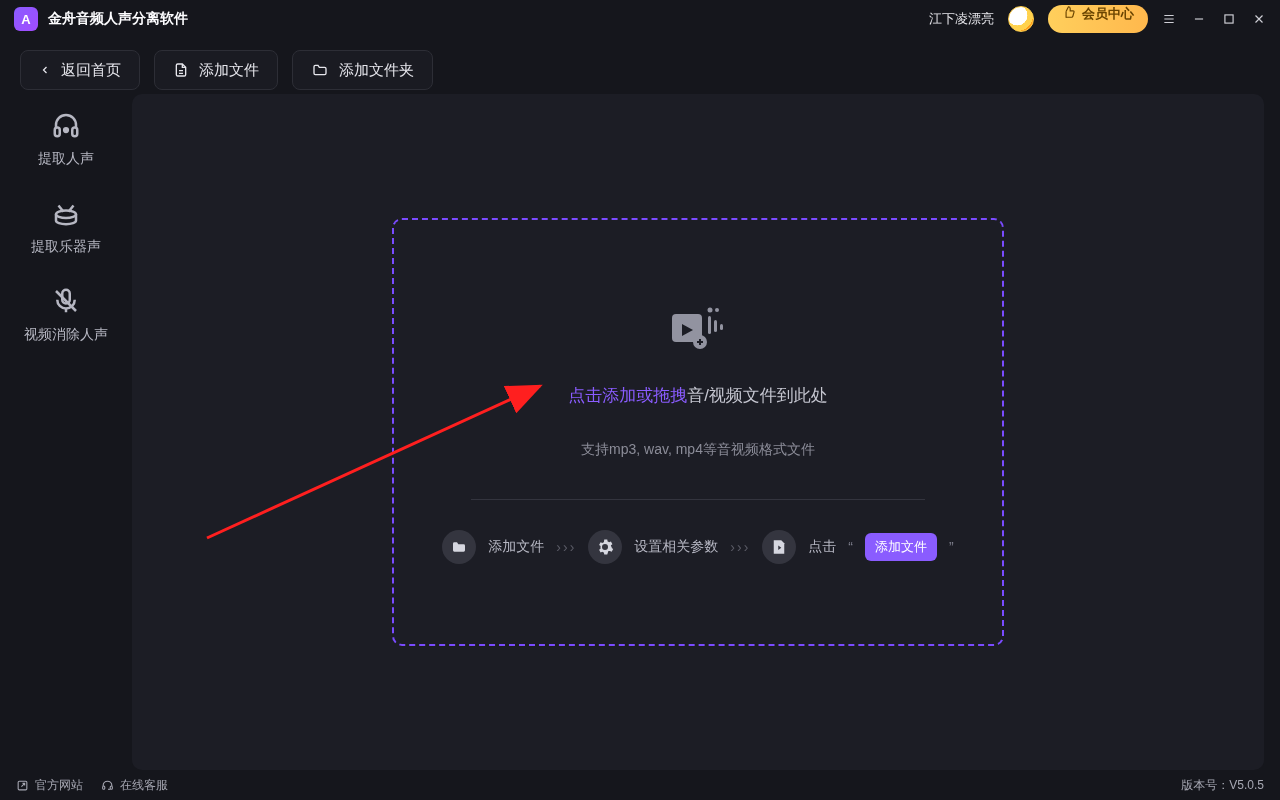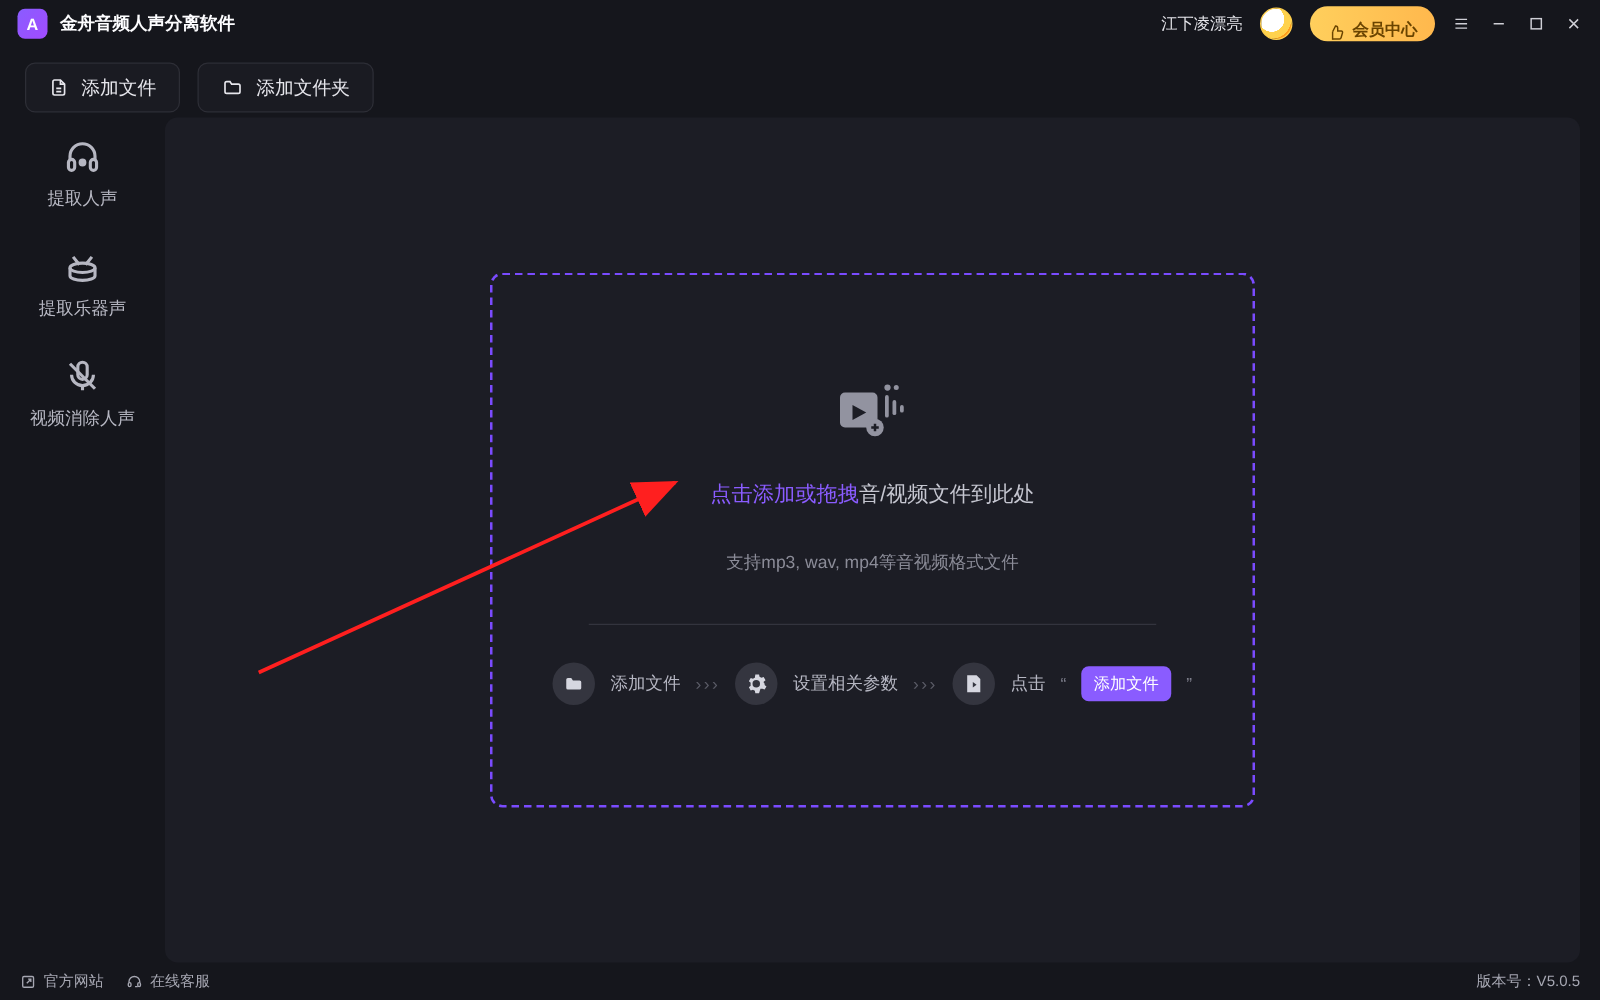--- a/index.html
+++ b/index.html
@@ -26,21 +26,21 @@
   .username { font-size:13px; color:#e5e5ea; }
   .avatar {
     width:26px;height:26px;border-radius:50%;
     background:radial-gradient(circle at 35% 35%,#fff 0 45%,#ffd24d 46% 70%,#ff9c1a 71% 100%);
     border:1px solid #ffcf4d; position:relative;
   }
   .vip-btn {
     background:linear-gradient(90deg,#ffcf5c,#ffb84d);
     color:#6a4400; font-size:13px; font-weight:600;
     height:28px; padding:0 14px; border-radius:14px;
-    display:flex;align-items:flex-end;gap:6px;border:none;cursor:pointer;
+    display:flex;align-items:flex-start;gap:6px;border:none;cursor:pointer;
   }
   .winctl { display:flex; gap:16px; color:#cfcfd6; }
   .winctl span { cursor:pointer; width:14px; text-align:center; }
   
   .toprow {
     height:56px; display:flex; align-items:center; gap:14px;
     padding:8px 20px 0 20px;
   }
   .pill {
     display:flex; align-items:center; gap:10px;
@@ -143,20 +143,28 @@
       <span>
         <svg width="14" height="14" viewBox="0 0 24 24" stroke="#cfcfd6" stroke-width="2">
             <path d="M6 6l12 12M18 6L6 18"></path>
           </svg>
       </span>
     </div>
   </div>
 </div>
 
 <div class="toprow">
+  <button class="pill">
+    <span class="ico">
+      <svg width="12" height="14" viewBox="0 0 24 24" fill="none" stroke="#e6e6ec" stroke-width="2.5">
+          <path d="M15 6l-6 6 6 6"></path>
+        </svg>
+    </span>
+    <span>返回首页</span>
+  </button>
   <button class="pill">
     <span class="ico">
       <svg width="16" height="18" viewBox="0 0 24 24" fill="none" stroke="#e6e6ec" stroke-width="2">
           <path d="M14 3H7a2 2 0 0 0-2 2v14a2 2 0 0 0 2 2h10a2 2 0 0 0 2-2V8z"></path>
           <path d="M14 3v5h5"></path>
           <path d="M9 13h6M9 17h6"></path>
         </svg>
     </span>
     <span>添加文件</span>
   </button>

